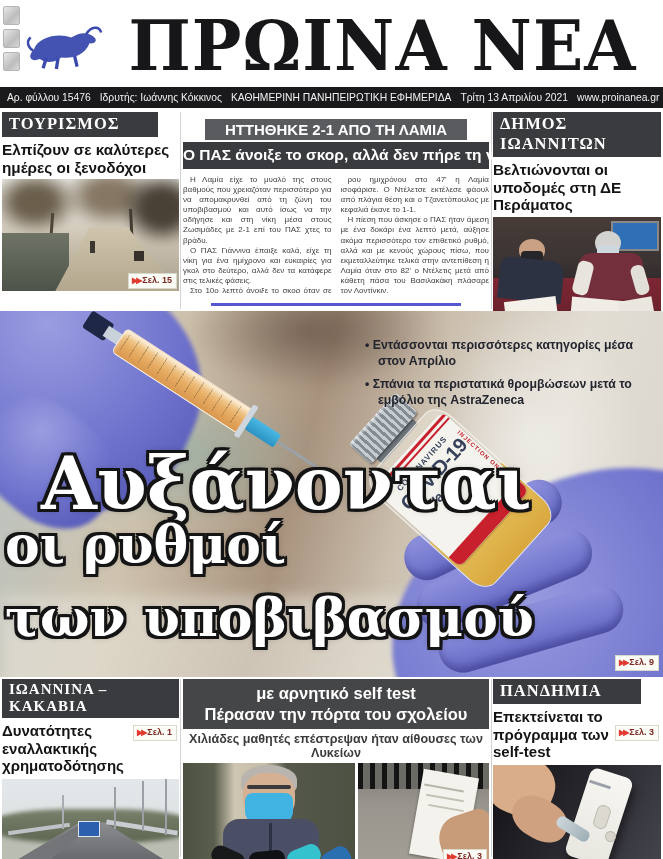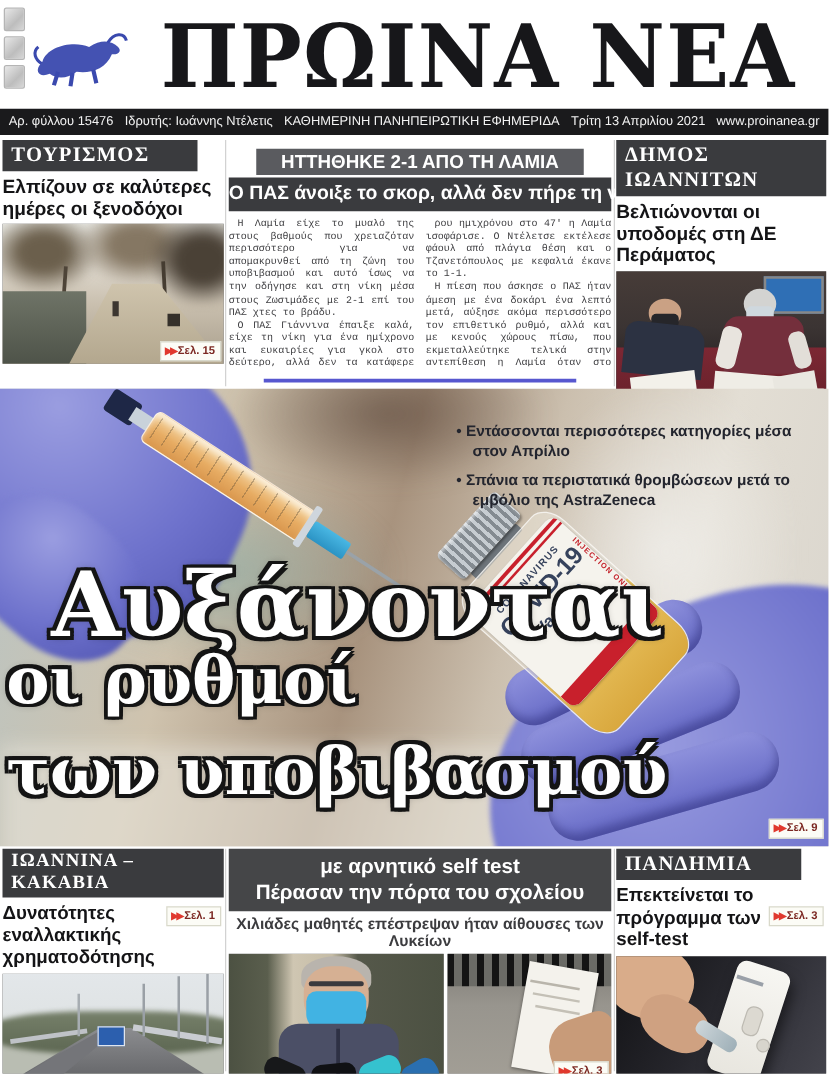--- a/index.html
+++ b/index.html
@@ -44,21 +44,21 @@
 
   .photo{position:relative;overflow:hidden;background:#737373;}
   .shape{position:absolute;}
 
   
   .kicker{margin:7px 22px 0;background:#5a5b5f;color:#fff;font-weight:bold;font-size:15px;
           text-align:center;padding:2px 0;}
   .headbar{margin-top:2px;background:#3a3b3e;color:#fff;font-weight:bold;font-size:15.5px;
            text-align:center;padding:4px 0 5px;white-space:nowrap;}
   .bodycols{display:flex;gap:9px;margin-top:6px;height:118px;overflow:hidden;}
-  .bodycols .bc{flex:1;font-family:Liberation Mono, monospace;}
+  .bodycols .bc{flex:1;}
   .bodycols p{margin:0;font-size:8px;line-height:10.1px;text-align:justify;color:#3e3e41;
               text-indent:7px;}
   .bluerule{position:absolute;left:28px;right:28px;bottom:3px;height:3px;background:#5757cf;}
 
   
   .feature{position:absolute;top:311px;left:0;right:0;height:366px;overflow:hidden;
            background:linear-gradient(105deg,#b9c4c3 0%,#cfc3ae 25%,#a8937e 45%,#cbbfae 60%,#e3ded4 78%,#d8d4cc 100%);}
   .blur8{filter:blur(8px);}
   .blur4{filter:blur(4px);}
   .blur2{filter:blur(2px);}
@@ -135,21 +135,21 @@
       <path d="M15,40 C20,25 45,20 60,26 C72,18 82,20 88,26 C92,30 88,34 82,33 C76,48 60,52 48,50 C40,56 30,58 22,52 C12,56 8,50 12,44 Z" fill="#3a49ae" opacity="0.95"></path>
       <path d="M78,22 C84,12 94,12 96,20" stroke="#3a49ae" stroke-width="3" fill="none"></path>
       <path d="M30,50 L26,63 M44,51 L42,64 M64,48 L67,61" stroke="#3a49ae" stroke-width="4" fill="none"></path>
       <path d="M14,42 C8,38 5,31 11,26" stroke="#3a49ae" stroke-width="3" fill="none"></path>
     </svg>
     <div class="nameplate">ΠΡΩΙΝΑ ΝΕΑ</div>
   </div>
 
   <div class="infobar">
     <span>Αρ. φύλλου 15476</span>
-    <span>Ιδρυτής: Ιωάννης Ντέλετις</span>
+    <span>Ιδρυτής: Ιωάννης Κόκκινος</span>
     <span>ΚΑΘΗΜΕΡΙΝΗ ΠΑΝΗΠΕΙΡΩΤΙΚΗ ΕΦΗΜΕΡΙΔΑ</span>
     <span>Τρίτη 13 Απριλίου 2021</span>
     <span>www.proinanea.gr</span>
 
   </div>
 
   <div class="vdiv" style="left:180px;top:112px;height:197px;"></div>
   <div class="vdiv" style="left:491px;top:112px;height:197px;"></div>
 
   <div class="col col-l row-top">

